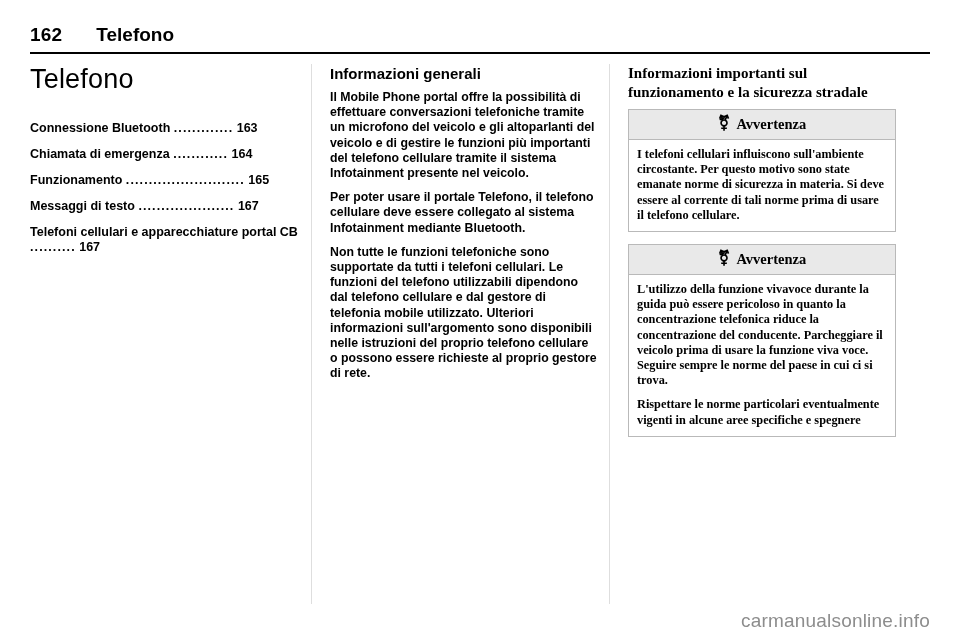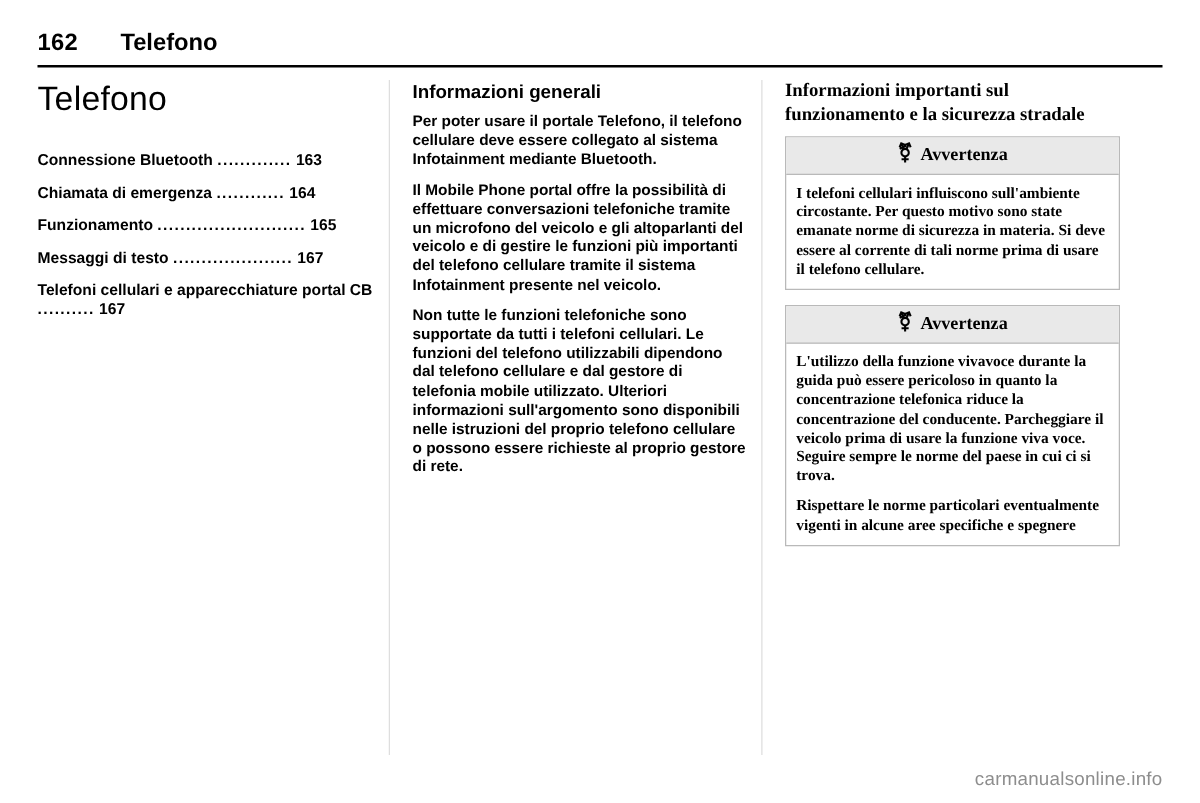--- a/index.html
+++ b/index.html
@@ -137,21 +137,21 @@
     height: 540px;
     background: #dedede;
   }
   .colsep.s1 { left: 311px; }
   .colsep.s2 { left: 609px; }
 
   
   .watermark {
     position: absolute;
     right: 30px; bottom: 10px;
-    font-size: 15px;
+    font-size: 19px;
     color: #8d8d8d;
     letter-spacing: 0.2px;
     font-family: "Liberation Sans", sans-serif;
   }
 </style>
 </head>
 <body>
 
 <div class="page">
 
@@ -191,22 +191,22 @@
       <div class="toc-row two-line">
         <span>Telefoni cellulari e apparecchiature portal CB</span>
         <span class="dots">..........</span>
         <span class="pg">167</span>
       </div>
     </div>
   </div>
 
   <div class="col col2">
     <h2 class="sec-head">Informazioni generali</h2>
+    <p class="body">Il Mobile Phone portal offre la possibilità di effettuare conversazioni telefoniche tramite un microfono del veicolo e gli altoparlanti del veicolo e di gestire le funzioni più importanti del telefono cellulare tramite il sistema Infotainment presente nel veicolo.</p>
     <p class="body">Per poter usare il portale Telefono, il telefono cellulare deve essere collegato al sistema Infotainment mediante Bluetooth.</p>
-    <p class="body">Il Mobile Phone portal offre la possibilità di effettuare conversazioni telefoniche tramite un microfono del veicolo e gli altoparlanti del veicolo e di gestire le funzioni più importanti del telefono cellulare tramite il sistema Infotainment presente nel veicolo.</p>
     <p class="body">Non tutte le funzioni telefoniche sono supportate da tutti i telefoni cellulari. Le funzioni del telefono utilizzabili dipendono dal telefono cellulare e dal gestore di telefonia mobile utilizzato. Ulteriori informazioni sull'argomento sono disponibili nelle istruzioni del proprio telefono cellulare o possono essere richieste al proprio gestore di rete.</p>
   </div>
 
   <div class="col col3">
     <h2 class="sec-head">Informazioni importanti sul funzionamento e la sicurezza stradale</h2>
 
     <div class="warnbox">
       <div class="bar">
         <span class="wicon">⚧</span>
         <span class="wlabel">Avvertenza</span>

